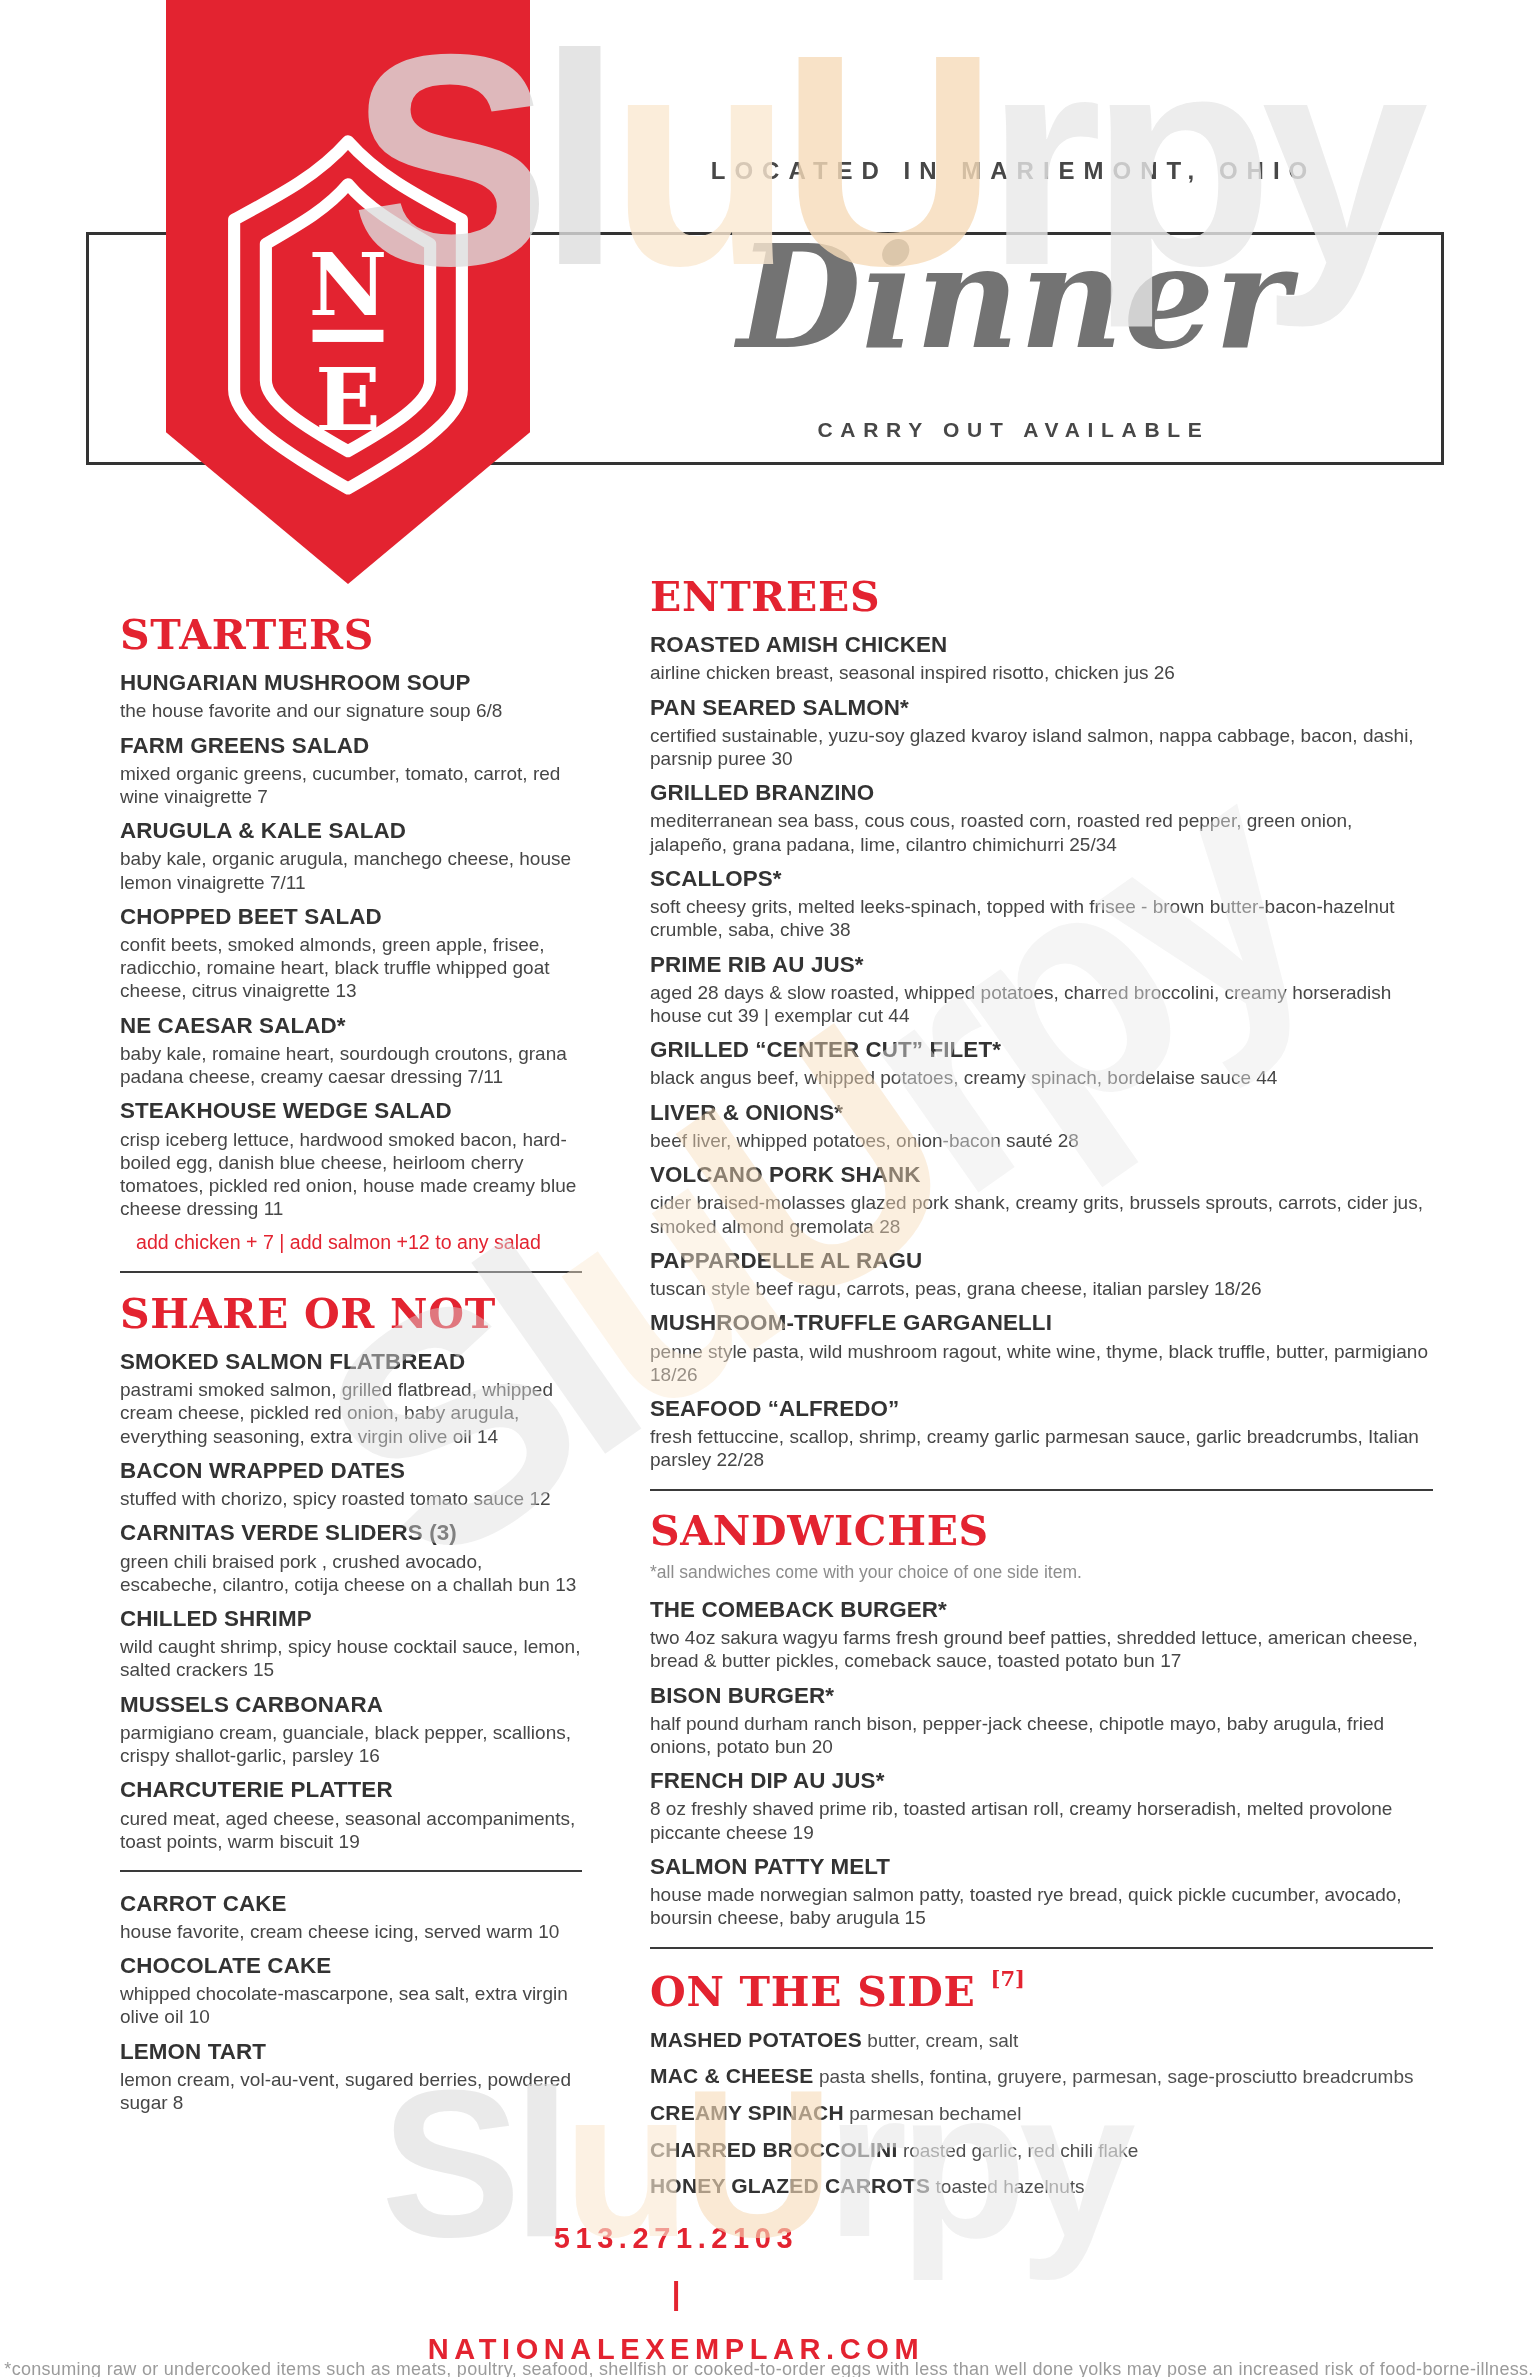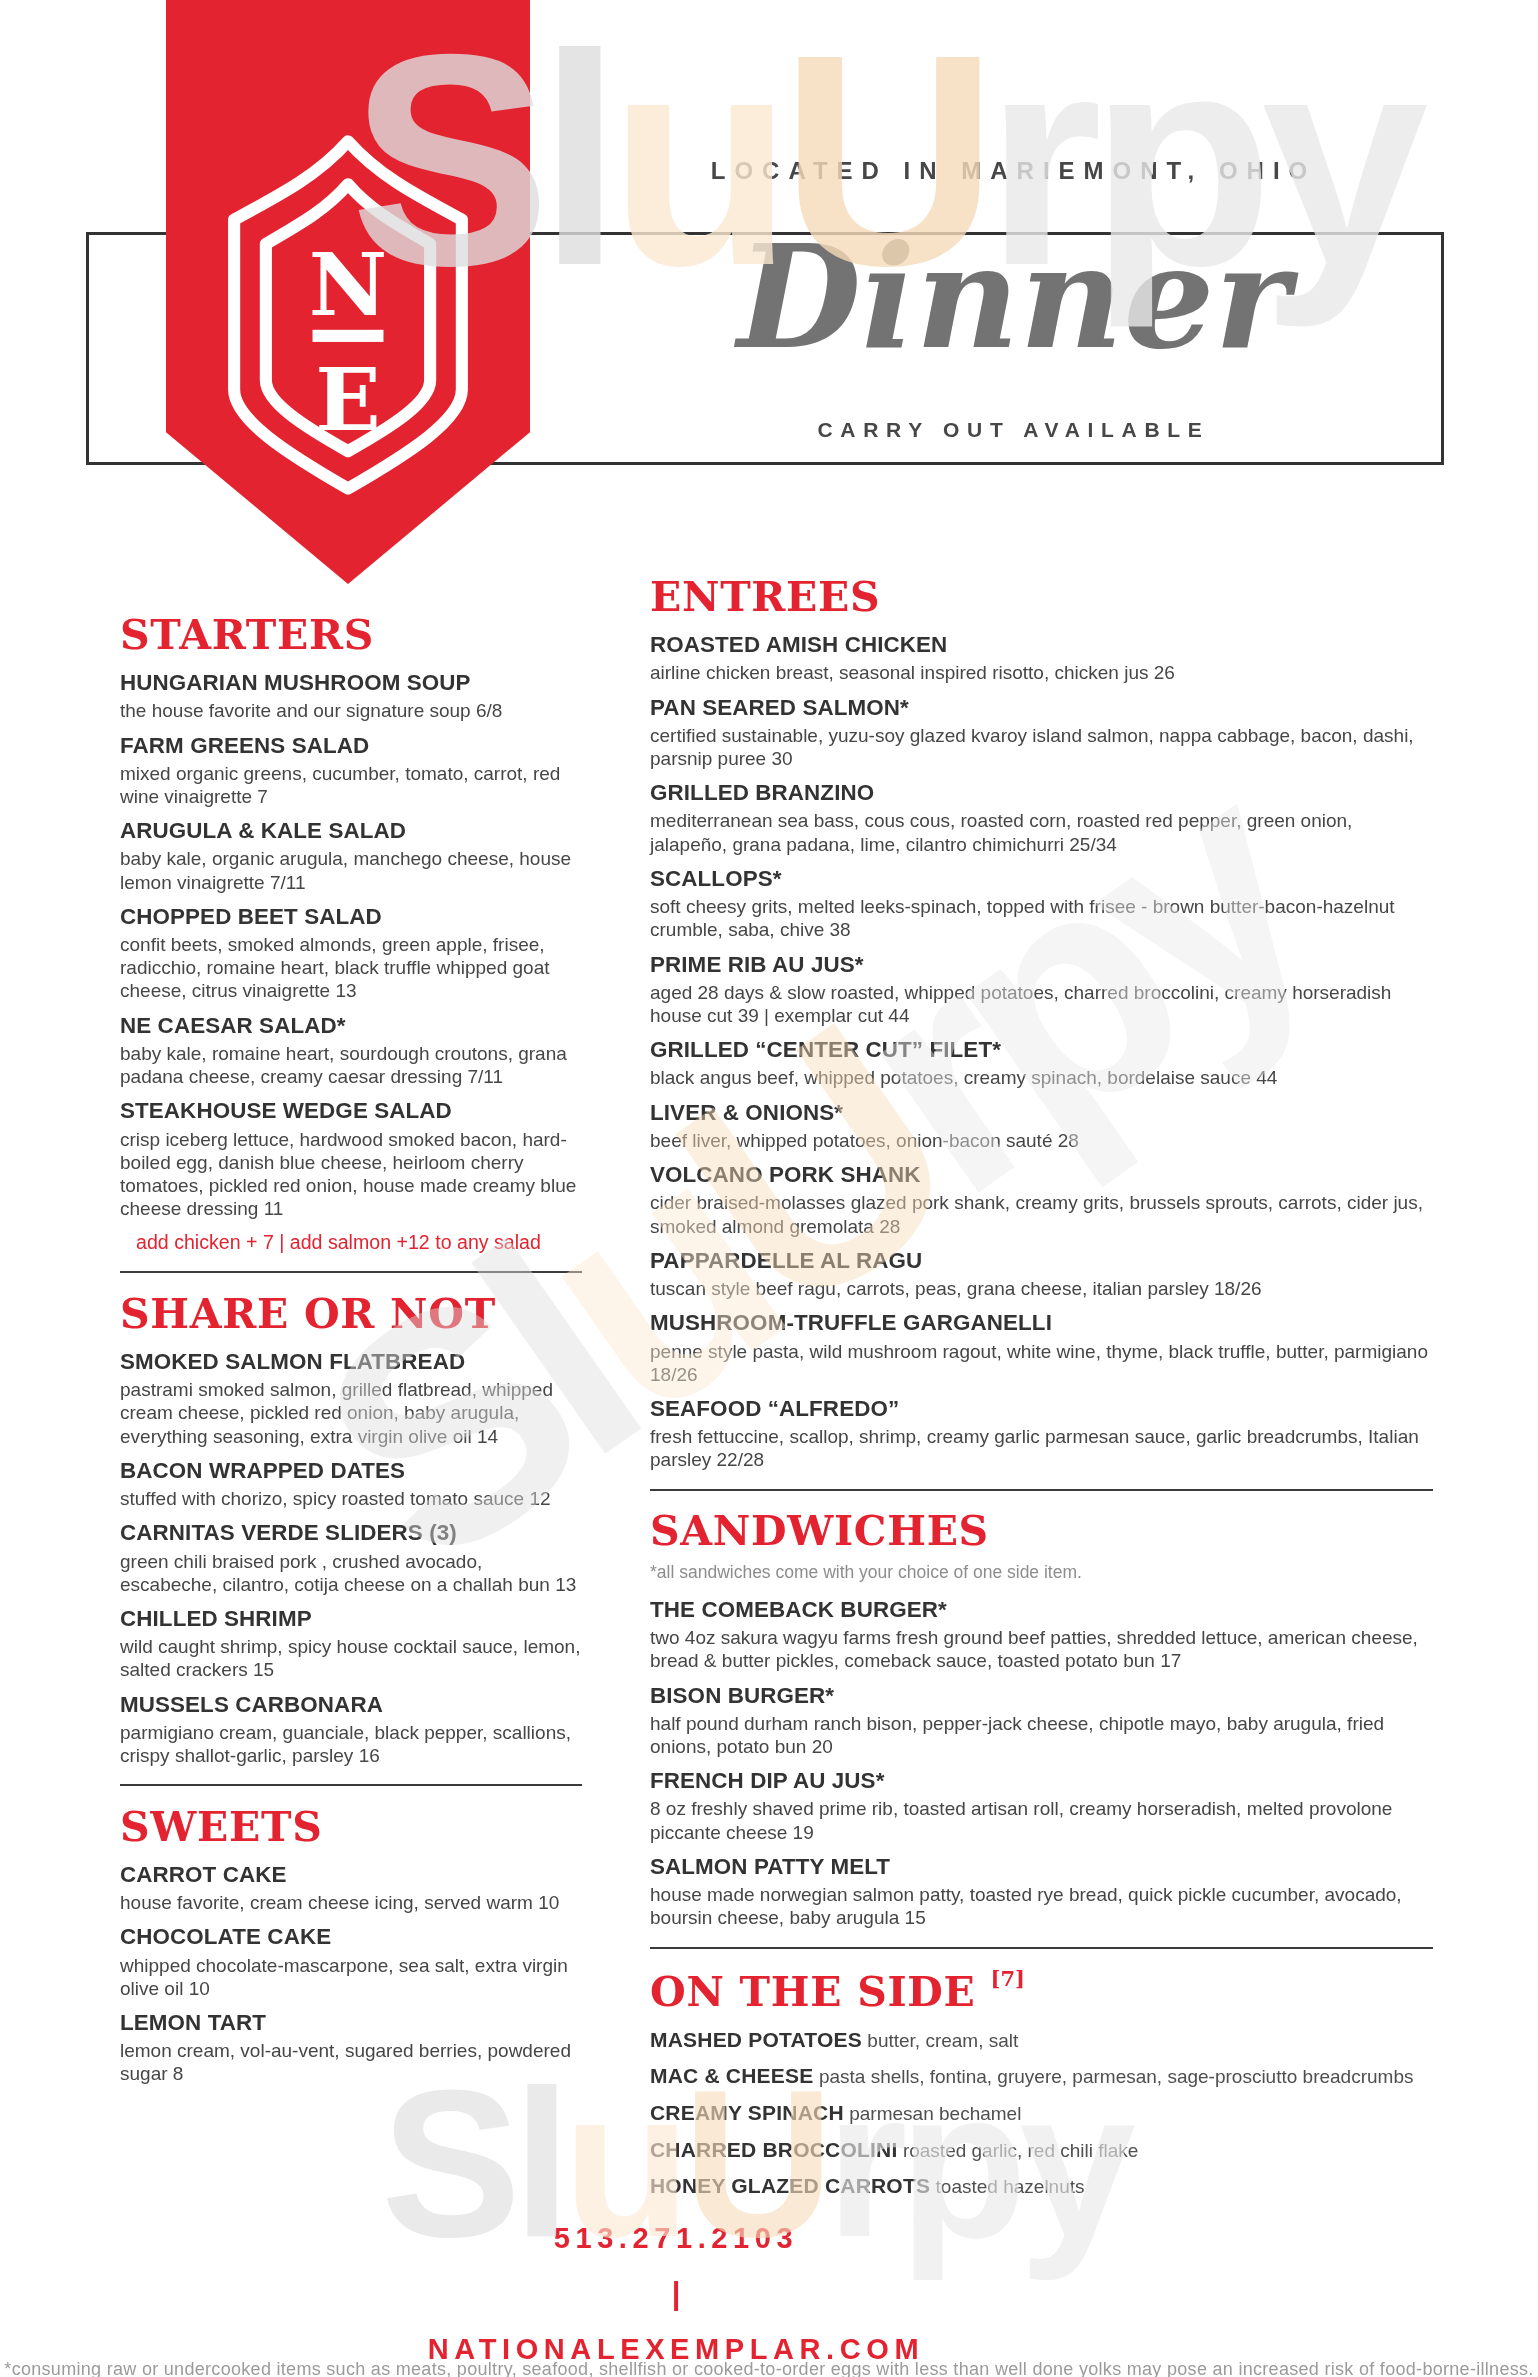--- a/index.html
+++ b/index.html
@@ -129,26 +129,29 @@
       <p>green chili braised pork , crushed avocado, escabeche, cilantro, cotija cheese on a challah bun 13</p>
     </article>
     <article class="item">
       <h3>CHILLED SHRIMP</h3>
       <p>wild caught shrimp, spicy house cocktail sauce, lemon, salted crackers 15</p>
     </article>
     <article class="item">
       <h3>MUSSELS CARBONARA</h3>
       <p>parmigiano cream, guanciale, black pepper, scallions, crispy shallot-garlic, parsley 16</p>
     </article>
-  </section>
-
-  <hr class="rule">
-
-  <section>
-    <h2 class="sec">SWEETS</h2>
+    <article class="item">
+      <h3>CHARCUTERIE PLATTER</h3>
+      <p>cured meat, aged cheese, seasonal accompaniments, toast points,  warm biscuit 19</p>
+    </article>
+  </section>
+
+  <hr class="rule">
+
+  <section>
     <article class="item">
       <h3>CARROT CAKE</h3>
       <p>house favorite, cream cheese icing, served warm 10</p>
     </article>
     <article class="item">
       <h3>CHOCOLATE CAKE</h3>
       <p>whipped chocolate-mascarpone, sea salt, extra virgin olive oil 10</p>
     </article>
     <article class="item">
       <h3>LEMON TART</h3>

